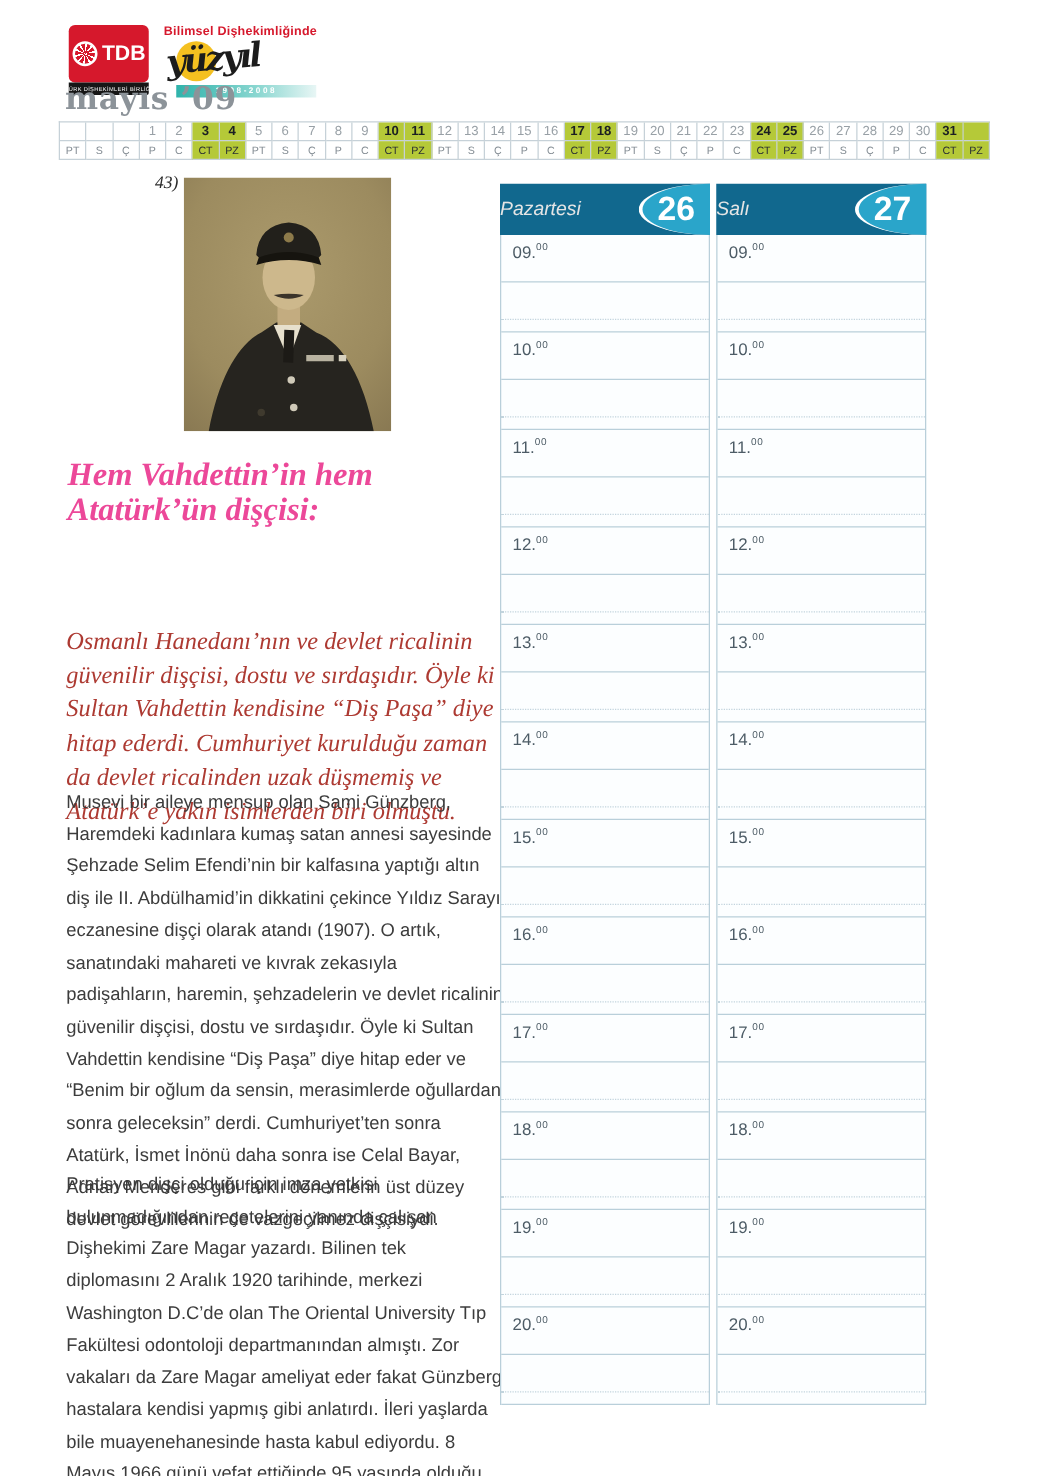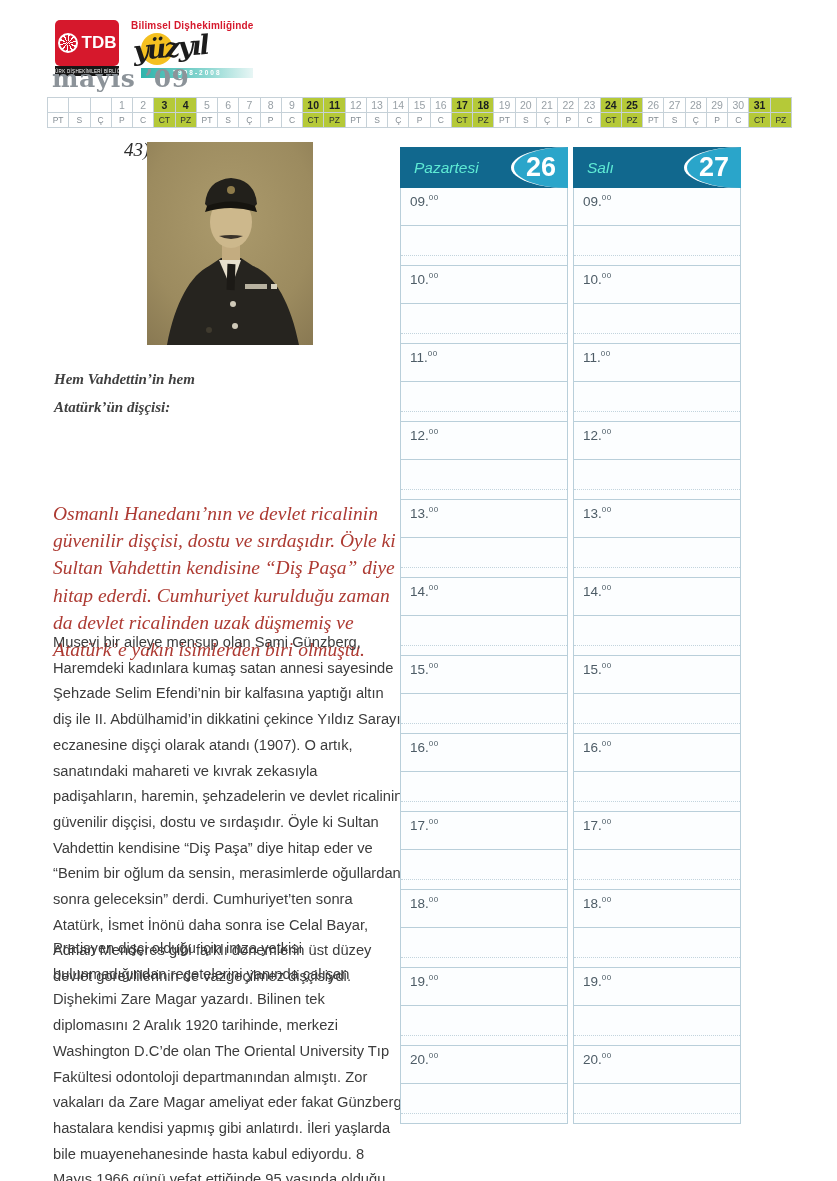--- a/index.html
+++ b/index.html
@@ -37,38 +37,38 @@
   .strip .cell{height:15px;border-right:1px solid #c6d1d8;border-bottom:1px solid #c6d1d8;
          display:flex;align-items:center;justify-content:center;box-sizing:border-box;}
   .strip .num{font-size:10.5px;color:#98a0a6;}
   .strip .abbr{font-size:8.5px;color:#848d94;}
   .strip .hl{background:#b5c938;}
   .strip .num.hl{color:#1b1f22;font-weight:bold;}
   .strip .abbr.hl{color:#2a2f33;font-weight:normal;}
 
   
   .photo-caption{position:absolute;left:124px;top:139px;font-family:"Liberation Serif",serif;
-         font-style:italic;font-size:19px;color:#2b2b2b;}
+         font-style:italic;font-size:14px;color:#2b2b2b;}
   .photo{position:absolute;left:147px;top:142px;width:166px;height:203px;}
   .kicker{position:absolute;left:54px;top:366px;font-family:"Liberation Serif",serif;
-         font-style:italic;font-weight:600;font-size:15px;line-height:27.5px;color:#404040;}
+         font-style:italic;font-weight:600;font-size:26px;line-height:27.5px;color:#ec4899;}
   .title{position:absolute;left:52px;top:418px;font-family:"Liberation Serif",serif;
          font-style:italic;font-weight:600;font-size:35px;color:#14587f;}
   .lead{position:absolute;left:53px;top:477px;width:346px;font-family:"Liberation Serif",serif;
          font-style:italic;font-weight:500;font-size:19.5px;line-height:27.2px;color:#ad3a32;margin-top:23px;}
   .body-par{position:absolute;left:53px;width:350px;font-size:14.7px;line-height:25.7px;
          color:#3c3c3c;}
   .body-par.p1{top:630px;}
   .body-par.p2{top:936px;}
 
   
   .agenda{position:absolute;left:400px;top:147px;width:341px;display:flex;gap:5px;}
   .day-col{flex:1 1 0;min-width:0;}
   .day-header{position:relative;height:41px;background:#11688e;display:flex;align-items:center;}
-  .day-name{color:#5eead4;font-style:italic;font-size:15.5px;padding-left:14px;}
+  .day-name{color:#e5e5e5;font-style:italic;font-size:15.5px;}
   .day-num{position:absolute;right:0;top:0;width:54px;height:41px;background:#2aa5ca;
          border-left:3px solid #fff;border-top-left-radius:100% 50%;
          border-bottom-left-radius:100% 50%;display:flex;align-items:center;
          justify-content:center;color:#fff;font-size:27px;font-weight:bold;}
   .col-grid{border-left:1px solid #b9cfda;border-right:1px solid #b9cfda;background:#fcfeff;}
   .slot-label{height:38px;border-bottom:1px solid #b9cfda;box-sizing:border-box;
          padding:5px 0 0 9px;color:#4d5c66;font-size:13.5px;}
   .slot-label sup{font-size:8px;vertical-align:6px;letter-spacing:.5px;}
   .slot-empty{height:40px;border-bottom:1px solid #b9cfda;box-sizing:border-box;position:relative;}
   .slot-empty::after{content:"";position:absolute;left:0;right:0;bottom:9px;

